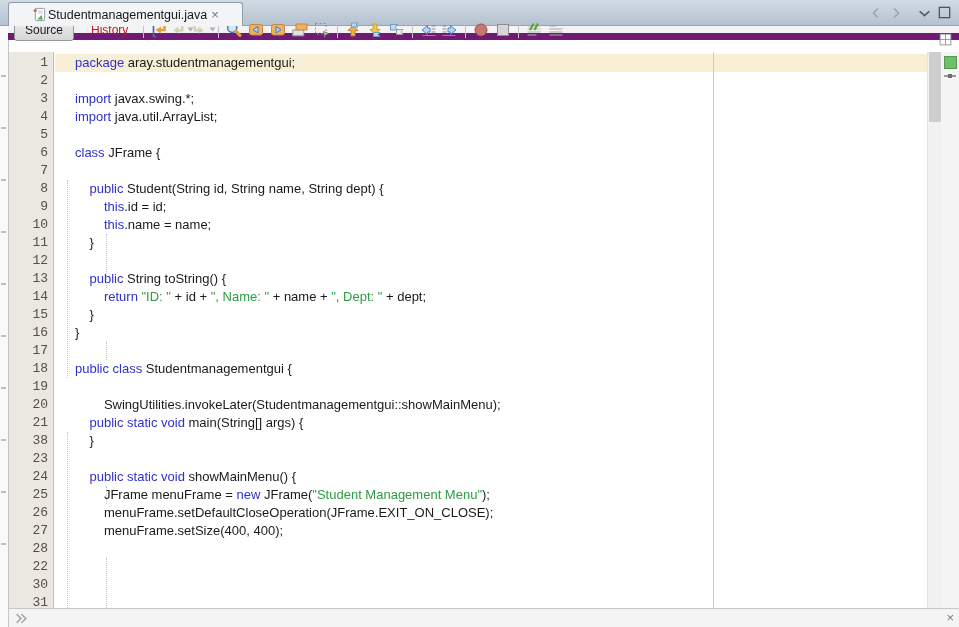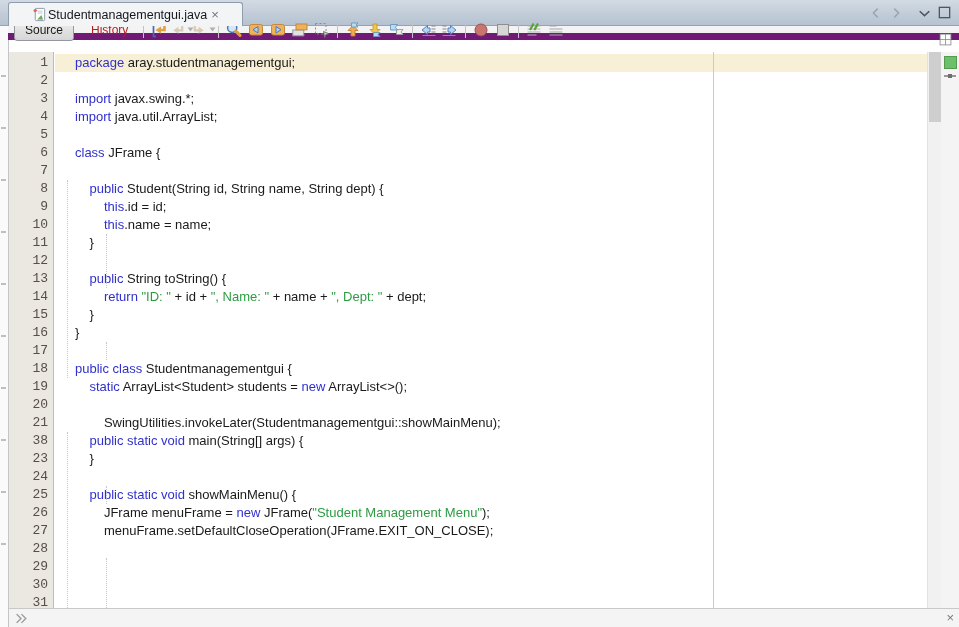--- a/index.html
+++ b/index.html
@@ -311,21 +311,21 @@
         <div class="lnum">19</div>
         <div class="lnum">20</div>
         <div class="lnum">21</div>
         <div class="lnum">38</div>
         <div class="lnum">23</div>
         <div class="lnum">24</div>
         <div class="lnum">25</div>
         <div class="lnum">26</div>
         <div class="lnum">27</div>
         <div class="lnum">28</div>
-        <div class="lnum">29</div>
+        <div class="lnum">22</div>
         <div class="lnum">30</div>
         <div class="lnum">31</div>
       </div>
     <div class="codearea" id="codearea">
       <div class="codelines" id="codelines">
           <div class="cline cur"><span class="kw">package</span><span class="pl"> aray.studentmanagementgui;</span></div>
           <div class="cline"></div>
           <div class="cline"><span class="kw">import</span><span class="pl"> javax.swing.*;</span></div>
           <div class="cline"><span class="kw">import</span><span class="pl"> java.util.ArrayList;</span></div>
           <div class="cline"></div>
@@ -335,29 +335,29 @@
           <div class="cline"><span class="pl">        </span><span class="kw">this</span><span class="pl">.id = id;</span></div>
           <div class="cline"><span class="pl">        </span><span class="kw">this</span><span class="pl">.name = name;</span></div>
           <div class="cline"><span class="pl">    }</span></div>
           <div class="cline"></div>
           <div class="cline"><span class="pl">    </span><span class="kw">public</span><span class="pl"> String toString() {</span></div>
           <div class="cline"><span class="pl">        </span><span class="kw">return</span><span class="pl"> </span><span class="str">"ID: "</span><span class="pl"> + id + </span><span class="str">", Name: "</span><span class="pl"> + name + </span><span class="str">", Dept: "</span><span class="pl"> + dept;</span></div>
           <div class="cline"><span class="pl">    }</span></div>
           <div class="cline"><span class="pl">}</span></div>
           <div class="cline"></div>
           <div class="cline"><span class="kw">public</span><span class="pl"> </span><span class="kw">class</span><span class="pl"> Studentmanagementgui {</span></div>
-          <div class="cline"><span class="pl">    </span><span class="kw">static</span><span class="pl"> ArrayList&lt;Student&gt; students = </span><span class="kw">new</span><span class="pl"> ArrayList&lt;&gt;();</span></div>
           <div class="cline"></div>
           <div class="cline"><span class="pl">        SwingUtilities.invokeLater(Studentmanagementgui::showMainMenu);</span></div>
           <div class="cline"><span class="pl">    </span><span class="kw">public</span><span class="pl"> </span><span class="kw">static</span><span class="pl"> </span><span class="kw">void</span><span class="pl"> main(String[] args) {</span></div>
           <div class="cline"><span class="pl">    }</span></div>
           <div class="cline"></div>
           <div class="cline"><span class="pl">    </span><span class="kw">public</span><span class="pl"> </span><span class="kw">static</span><span class="pl"> </span><span class="kw">void</span><span class="pl"> showMainMenu() {</span></div>
           <div class="cline"><span class="pl">        JFrame menuFrame = </span><span class="kw">new</span><span class="pl"> JFrame(</span><span class="str">"Student Management Menu"</span><span class="pl">);</span></div>
           <div class="cline"><span class="pl">        menuFrame.setDefaultCloseOperation(JFrame.EXIT_ON_CLOSE);</span></div>
+          <div class="cline"><span class="pl">        menuFrame.setSize(400, 400);</span></div>
         </div>
       <div class="marginline"></div>
     <div class="guide" style="left: 12px; top: 128px; height: 198px;"></div>
         <div class="guide" style="left: 12px; top: 380px; height: 180px;"></div>
         <div class="guide" style="left: 51px; top: 182px; height: 54px;"></div>
         <div class="guide" style="left: 51px; top: 290px; height: 18px;"></div>
         <div class="guide" style="left: 51px; top: 434px; height: 18px;"></div>
         <div class="guide" style="left: 51px; top: 506px; height: 54px;"></div>
       </div>
     <div class="vscroll">

